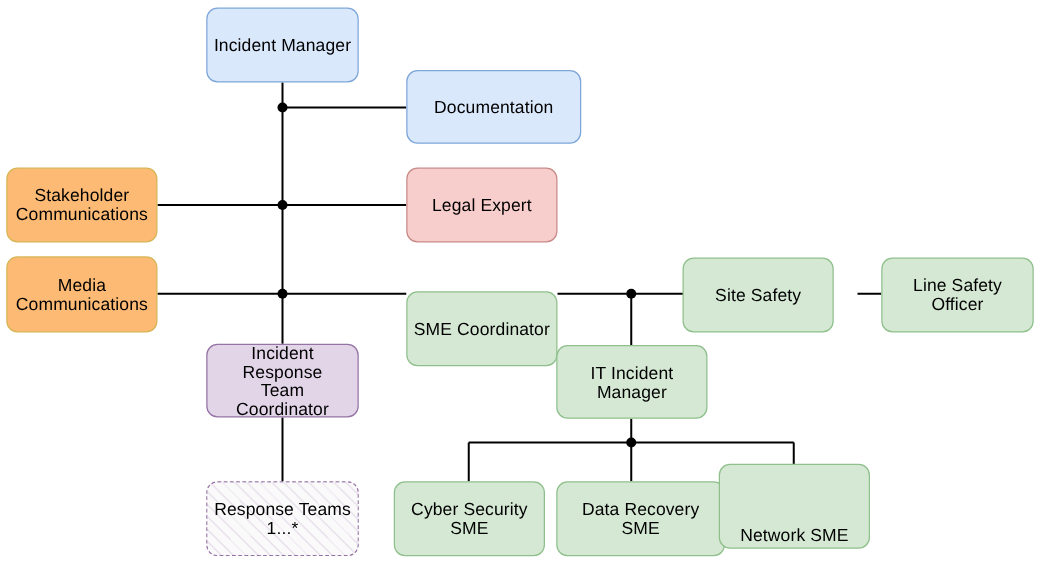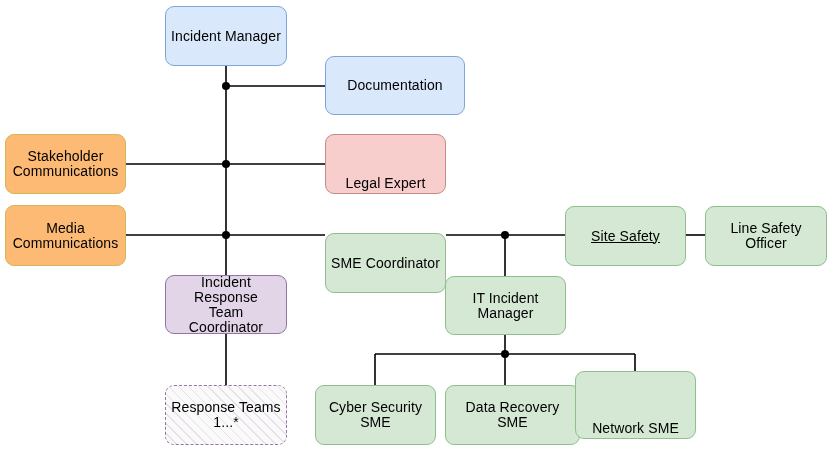--- a/index.html
+++ b/index.html
@@ -42,21 +42,21 @@
     padding: 2px 5px;
     z-index: 2;
   }
   .node-label {
     display: block;
     white-space: pre-line;
   }
   
   .fill-blue   { background: #dae8fc; border-color: #7ea6d9; }
   .fill-yellow { background: #fdba74; border-color: #d6b656; }
-  .fill-red    { background: #f8cecc; border-color: #c78a88; align-items: flex-end; }
+  .fill-red    { background: #f8cecc; border-color: #c78a88; }
   .fill-green  { background: #d5e8d4; border-color: #8fc08c; }
   .fill-purple { background: #e1d5e7; border-color: #9673a6; }
   .fill-hatch {
     background-color: #fbfafb;
     background-image: repeating-linear-gradient(
       45deg,
       rgba(150,115,166,0.20) 0px,
       rgba(150,115,166,0.20) 1px,
       rgba(255,255,255,0) 1px,
       rgba(255,255,255,0) 7px
@@ -110,21 +110,21 @@
       <div class="node fill-yellow" style="left: 5px; top: 205px; width: 121px; height: 61px;">
         <span class="node-label">Media
 Communications</span>
       </div>
       <div class="node fill-red" style="left: 325px; top: 134px; width: 121px; height: 60px;">
         <span class="node-label">Legal Expert</span>
       </div>
       <div class="node fill-green" style="left: 325px; top: 206px; width: 121px; height: 60px; margin-top: 27px;">
         <span class="node-label">SME Coordinator</span>
       </div>
-      <div class="node fill-green" style="left: 565px; top: 206px; width: 121px; height: 60px; text-decoration: underline;">
+      <div class="node fill-green" style="left: 546px; top: 206px; width: 121px; height: 60px;">
         <span class="node-label">Site Safety</span>
       </div>
       <div class="node fill-green" style="left: 705px; top: 206px; width: 122px; height: 60px;">
         <span class="node-label">Line Safety Officer</span>
       </div>
       <div class="node fill-purple" style="left: 165px; top: 275px; width: 122px; height: 59px;">
         <span class="node-label">Incident Response
 Team Coordinator</span>
       </div>
       <div class="node fill-green" style="left: 445px; top: 276px; width: 121px; height: 59px;">

